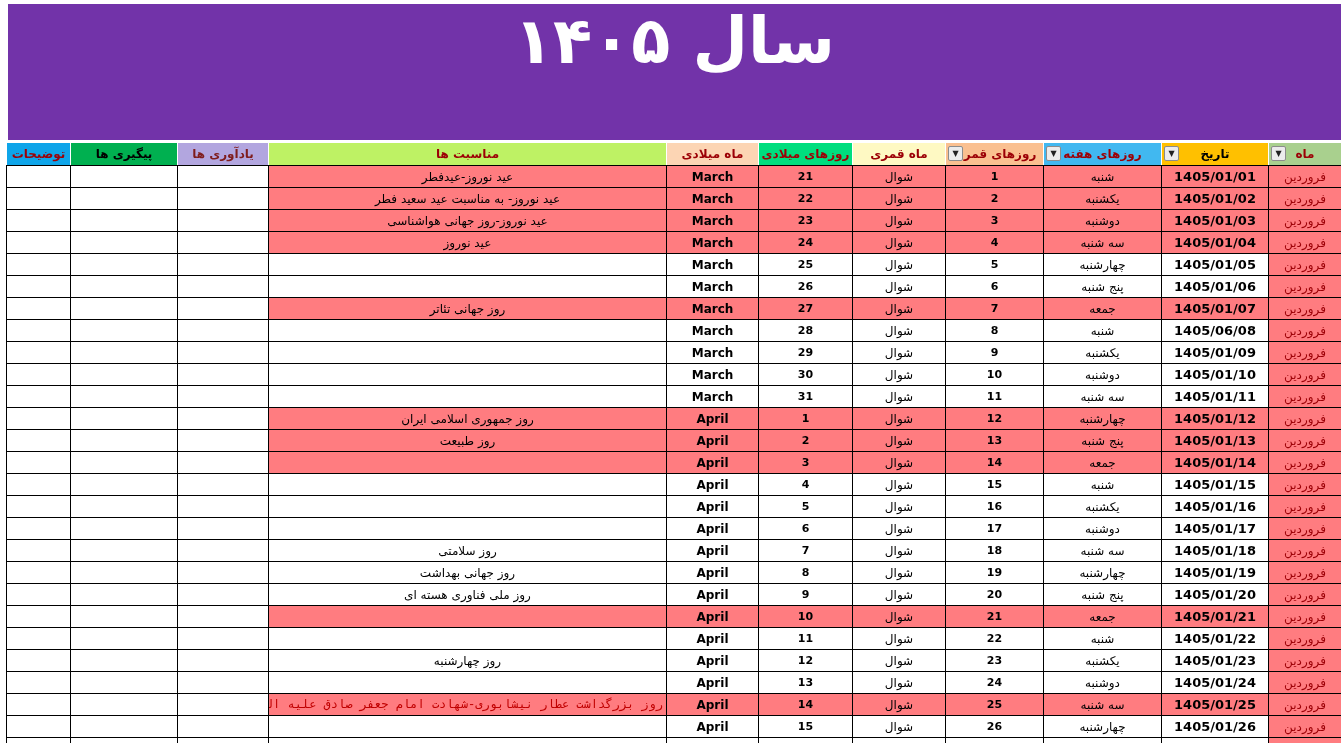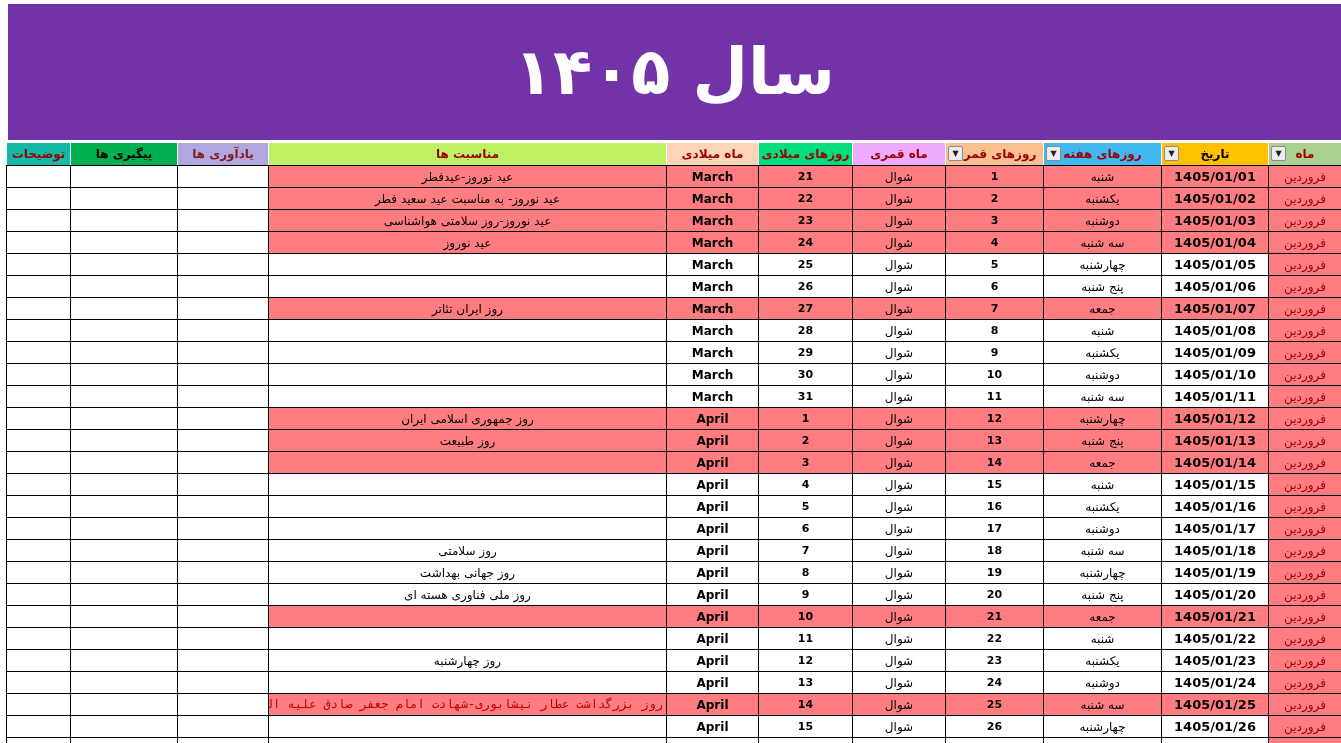--- a/index.html
+++ b/index.html
@@ -2,21 +2,21 @@
 <html lang="fa"><head>
 <meta charset="utf-8">
 <style>
   html,body{margin:0;padding:0;}
   body{
     width:1341px;height:743px;overflow:hidden;background:#ffffff;position:relative;
     font-family:"DejaVu Sans",sans-serif;
   }
   .banner{
     position:absolute;left:8px;top:4px;right:0;height:136px;
-    display:flex;align-items:center;justify-content:center;
+    display:flex;align-items:flex-start;justify-content:center;
   }
   .banner .title{
     color:#ffffff;font-size:64px;font-weight:bold;letter-spacing:2px;direction:rtl;
   }
   .tablewrap{position:absolute;top:142px;left:6px;right:0;bottom:0;overflow:hidden;}
   table{table-layout:fixed;border-collapse:collapse;direction:rtl;width:1335px;}
   th{
     height:22px;font-size:12px;font-weight:bold;text-align:center;vertical-align:middle;
     border:1px solid #ffffff;border-bottom:1px solid #000000;position:relative;
     overflow:hidden;white-space:nowrap;padding:0 2px;
@@ -60,27 +60,27 @@
         <col style="width: 91px;">
         <col style="width: 107px;">
         <col style="width: 64px;">
       </colgroup>
     <thead>
         <tr>
           <th style="background: rgb(169, 208, 142); color: rgb(156, 0, 6);"><span>ماه</span><span class="filterbtn">▼</span></th>
           <th style="background: rgb(255, 192, 0); color: rgb(0, 0, 0);"><span>تاریخ</span><span class="filterbtn">▼</span></th>
           <th style="background: rgb(65, 184, 240); color: rgb(156, 0, 6);"><span>روزهای هفته</span><span class="filterbtn">▼</span></th>
           <th style="background: rgb(250, 192, 144); color: rgb(156, 0, 6);"><span>روزهای قمری</span><span class="filterbtn">▼</span></th>
-          <th style="background: #f0abfc; color: rgb(156, 0, 6);"><span>ماه قمری</span></th>
+          <th style="background: #fef9c3; color: rgb(156, 0, 6);"><span>ماه قمری</span></th>
           <th style="background: rgb(0, 222, 126); color: rgb(156, 0, 6); margin-left: 21px;"><span>روزهای میلادی</span></th>
           <th style="background: rgb(252, 213, 180); color: rgb(156, 0, 6);"><span>ماه میلادی</span></th>
           <th style="background: #bef264; color: rgb(156, 0, 6);"><span>مناسبت ها</span></th>
           <th style="background: rgb(178, 166, 223); color: #7f1d1d;"><span>یادآوری ها</span></th>
           <th style="background: rgb(0, 176, 80); color: #000000;"><span>پیگیری ها</span></th>
-          <th style="background: #14b8a6; color: rgb(156, 0, 6);"><span>توضیحات</span></th>
+          <th style="background: #0ea5e9; color: rgb(156, 0, 6);"><span>توضیحات</span></th>
         </tr>
       </thead>
     <tbody>
         <tr class="holiday">
           <td class="month-cell">فروردین</td>
           <td class="date-cell colorable">1405/01/01</td>
           <td class="colorable">شنبه</td>
           <td class="num-cell colorable">1</td>
           <td class="colorable">شوال</td>
           <td class="num-cell colorable">21</td>
@@ -104,21 +104,21 @@
           <td></td>
         </tr>
         <tr class="holiday">
           <td class="month-cell">فروردین</td>
           <td class="date-cell colorable">1405/01/03</td>
           <td class="colorable">دوشنبه</td>
           <td class="num-cell colorable">3</td>
           <td class="colorable">شوال</td>
           <td class="num-cell colorable">23</td>
           <td class="gmonth-cell colorable">March</td>
-          <td class="colorable">عید نوروز-روز سلامتی هواشناسی</td>
+          <td class="colorable">عید نوروز-روز جهانی هواشناسی</td>
           <td></td>
           <td></td>
           <td></td>
         </tr>
         <tr class="holiday">
           <td class="month-cell">فروردین</td>
           <td class="date-cell colorable">1405/01/04</td>
           <td class="colorable">سه شنبه</td>
           <td class="num-cell colorable">4</td>
           <td class="colorable">شوال</td>
@@ -156,28 +156,28 @@
           <td></td>
         </tr>
         <tr class="holiday">
           <td class="month-cell">فروردین</td>
           <td class="date-cell colorable">1405/01/07</td>
           <td class="colorable">جمعه</td>
           <td class="num-cell colorable">7</td>
           <td class="colorable">شوال</td>
           <td class="num-cell colorable">27</td>
           <td class="gmonth-cell colorable">March</td>
-          <td class="colorable">روز ایران تئاتر</td>
-          <td></td>
-          <td></td>
-          <td></td>
-        </tr>
-        <tr>
-          <td class="month-cell">فروردین</td>
-          <td class="date-cell colorable">1405/01/08</td>
+          <td class="colorable">روز جهانی تئاتر</td>
+          <td></td>
+          <td></td>
+          <td></td>
+        </tr>
+        <tr>
+          <td class="month-cell">فروردین</td>
+          <td class="date-cell colorable">1405/06/08</td>
           <td class="colorable">شنبه</td>
           <td class="num-cell colorable">8</td>
           <td class="colorable">شوال</td>
           <td class="num-cell colorable">28</td>
           <td class="gmonth-cell colorable">March</td>
           <td class="colorable"></td>
           <td></td>
           <td></td>
           <td></td>
         </tr>

